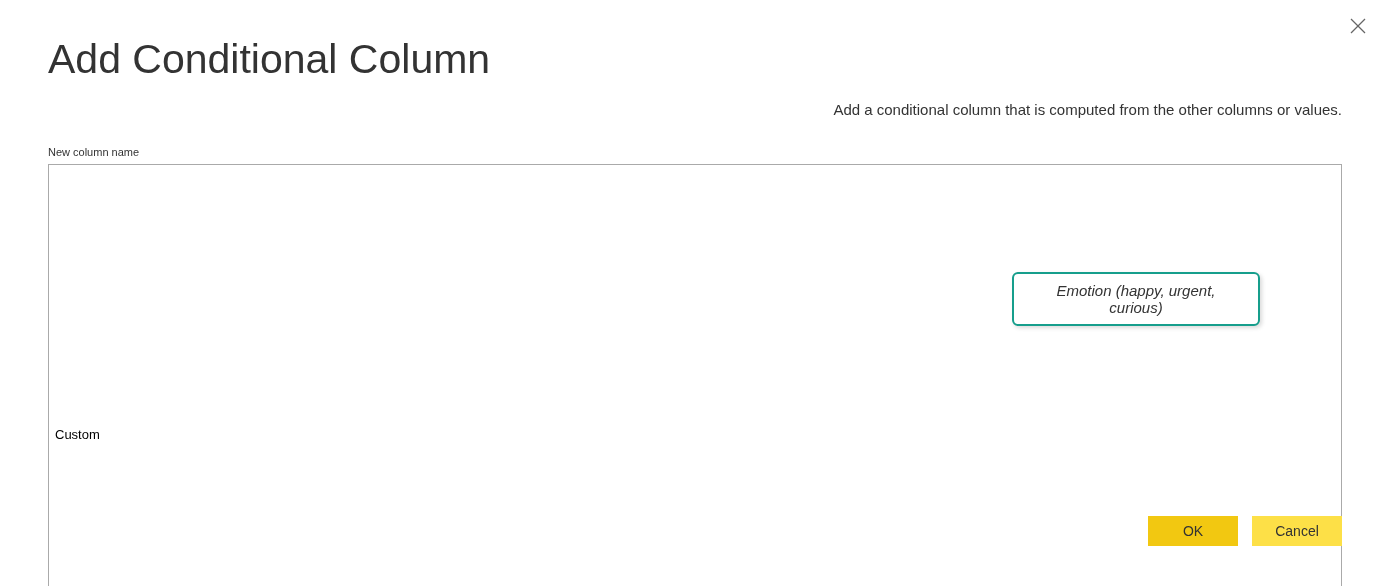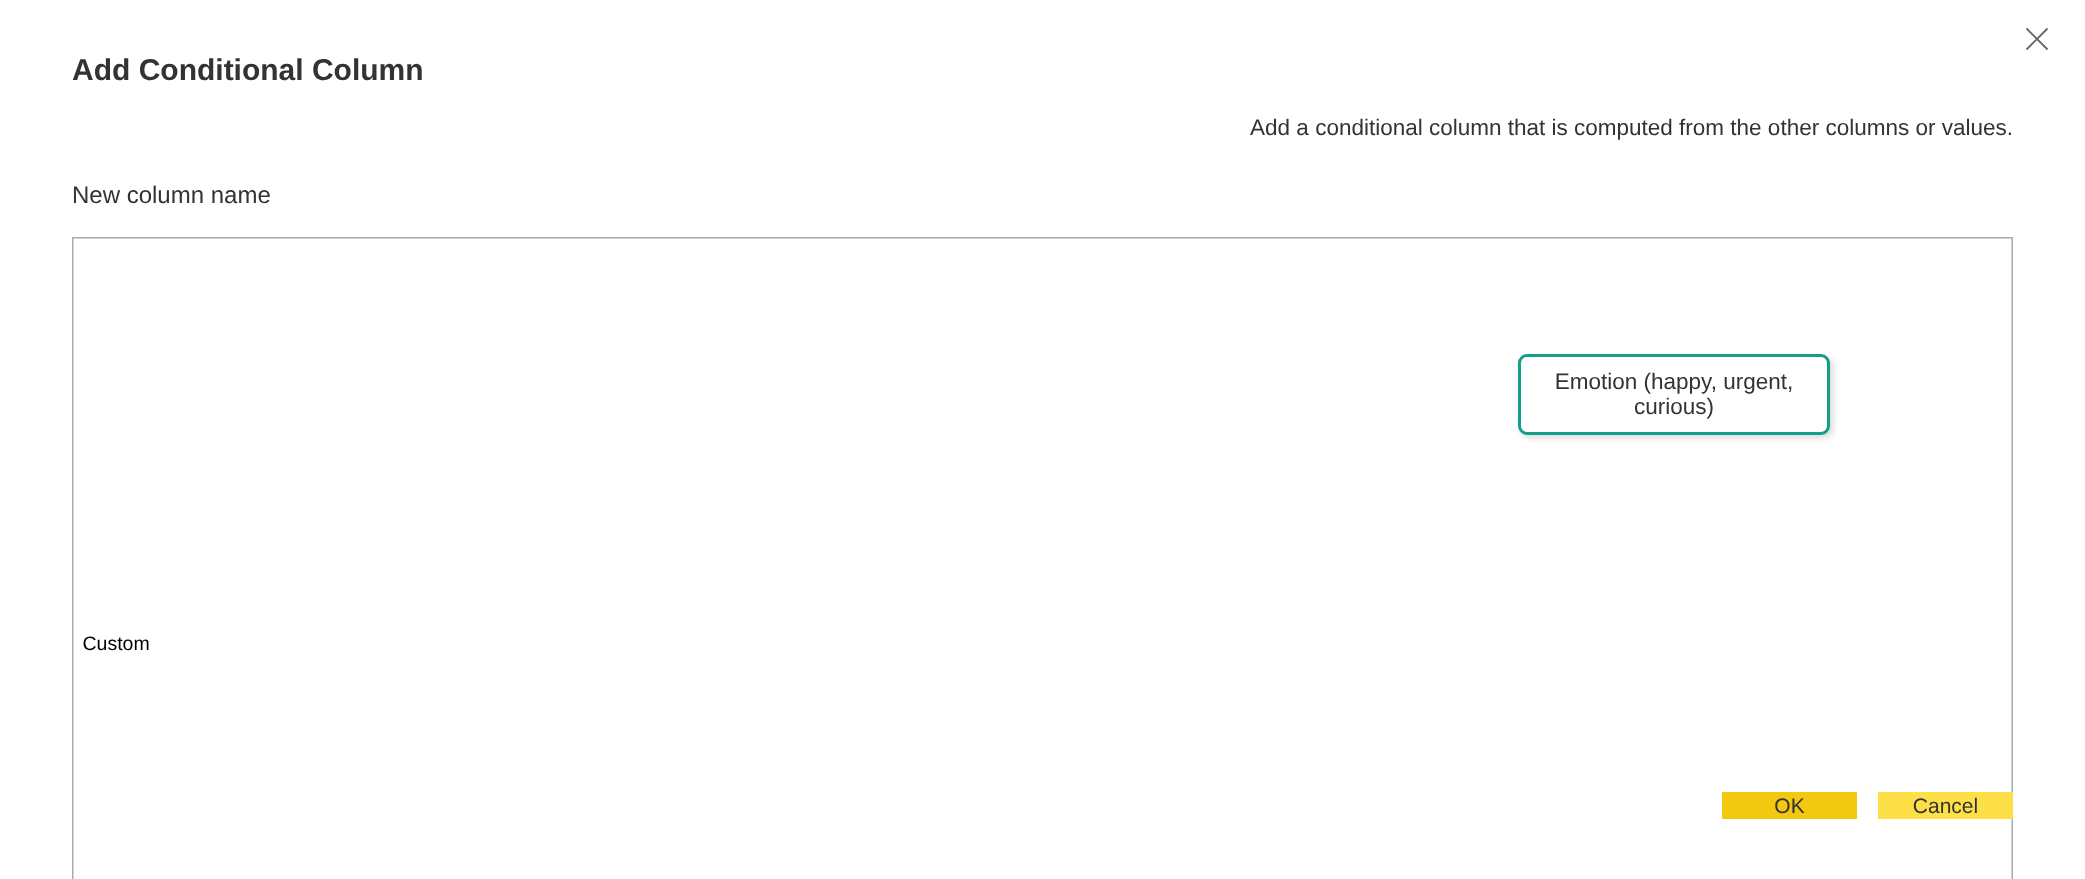--- a/index.html
+++ b/index.html
@@ -22,34 +22,34 @@
   .close-x {
     position: absolute;
     top: 16px;
     right: 22px;
     width: 20px; height: 20px;
     cursor: pointer;
     color: #666;
   }
   .close-x svg { width: 20px; height: 20px; stroke: #666; stroke-width: 1.2; }
   h1 {
-    font-weight: 700;
-    font-size: 20px;
+    font-weight: 400;
+    font-size: 41px;
     margin: 10px 0 18px 0;
     color: #333;
   }
   .subtitle {
     font-size: 15px;
     color: #333;
     margin-bottom: 28px;
     text-align: right;
   }
   .ncol-label {
-    font-size: 16px;
-    margin-bottom: 18px;
+    font-size: 11px;
+    margin-bottom: 6px;
   }
   .ncol-input {
     width: 253px;
     height: 30px;
     border: 1px solid #aaa;
     padding: 4px 8px;
     font-size: 14px;
     font-family: inherit;
   }
   .callout {
@@ -71,21 +71,21 @@
   }
   .ncol-input { border: 1px solid #aaa; }
   .footer {
     position: absolute;
     right: 48px;
     bottom: 40px;
     display: flex;
     gap: 14px;
   }
   .btn {
-    height: 18px;
+    height: 30px;
     min-width: 90px;
     padding: 0 18px;
     border: none;
     font-size: 14px;
     font-family: inherit;
     cursor: pointer;
   }
   .btn.ok { background: #f2c811; color: #333; }
   .btn.cancel { background: #fde047; color: #333; }
 </style>
@@ -107,21 +107,21 @@
   <div class="ncol-label">New column name</div>
   <input class="ncol-input" value="Custom" style="">
 
   
   
 
   
   
 
   
-  <div class="callout" style="left:1012px; top:236px; width:208px;">
+  <div class="callout" style="left:1012px; top:272px; width:248px;font-style:italic;">
     <span>Emotion (happy, urgent, curious)</span>
   </div>
 
   
 
   
 
   <div class="footer">
     <button class="btn ok">OK</button>
     <button class="btn cancel">Cancel</button>

